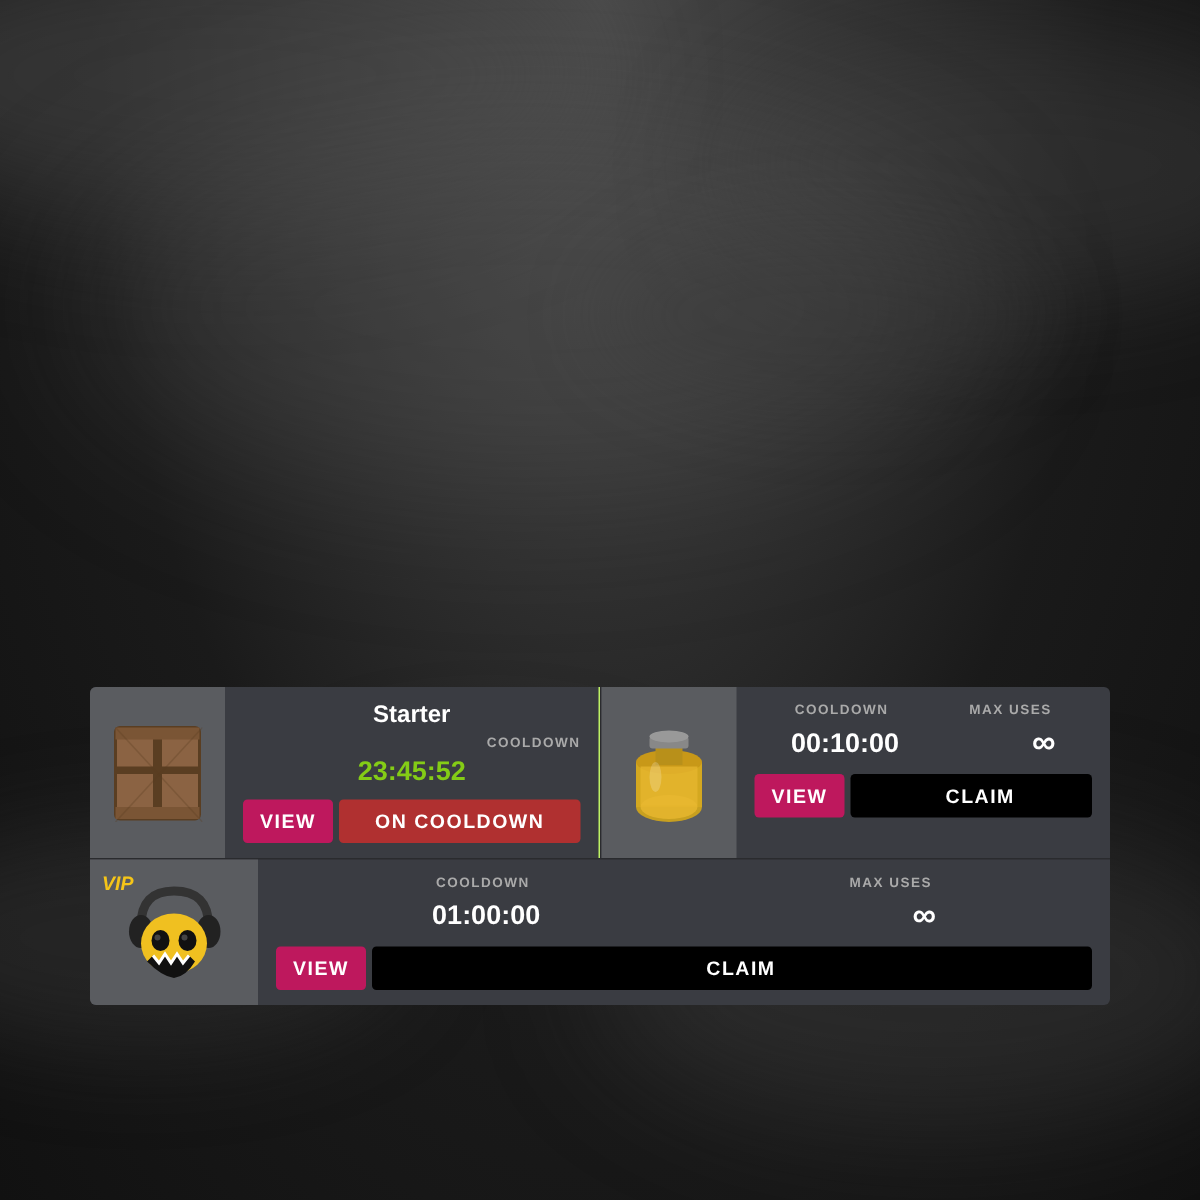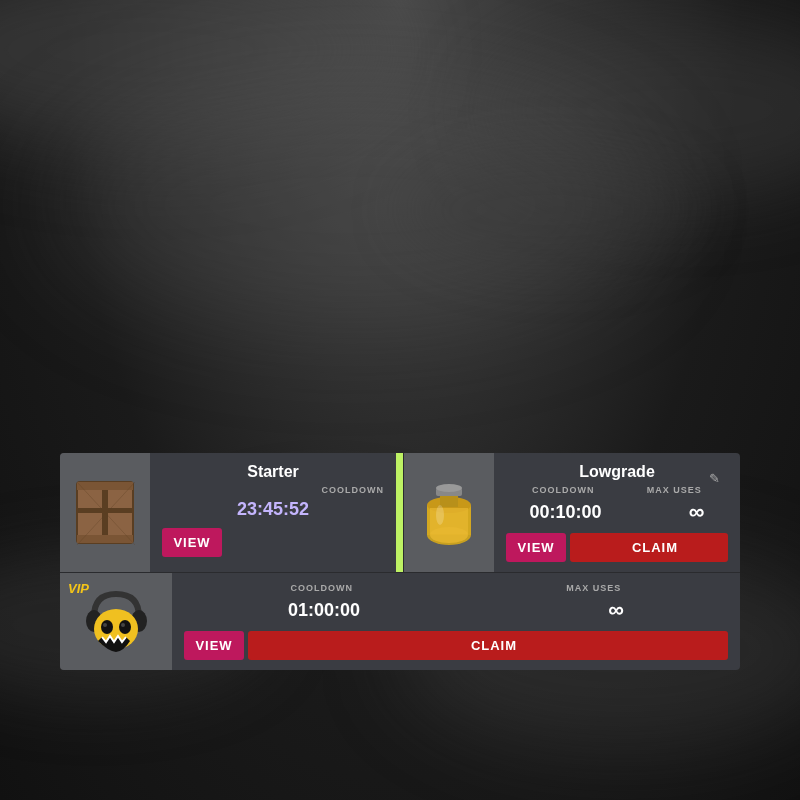--- a/index.html
+++ b/index.html
@@ -90,21 +90,21 @@
     
     .kits-row {
       display: flex;
       border-bottom: 1px solid #2a2b2e;
     }
 
     .kit-card {
       flex: 1;
       display: flex;
       align-items: stretch;
-      border-right: 7px solid #bef264;
+      border-right: 1px solid #bef264;
       position: relative;
     }
 
     .kit-card:last-child {
       border-right: none;
     }
 
     .kit-image {
       width: 90px;
       min-height: 90px;
@@ -162,21 +162,21 @@
     }
 
     .cooldown-labels-row {
       display: flex;
       justify-content: space-around;
     }
 
     .cooldown-value {
       font-size: 18px;
       font-weight: bold;
-      color: #c4b5fd;
+      color: #84cc16;
       text-align: center;
     }
 
     .cooldown-value.ready {
       color: #ffffff;
     }
 
     .cooldown-values-row {
       display: flex;
       justify-content: space-around;
@@ -214,21 +214,21 @@
       flex: 0 0 60px;
     }
 
     .btn-oncooldown {
       background: #b03030;
       color: white;
       flex: 1;
     }
 
     .btn-claim {
-      background: #b91c1c;
+      background: #000000;
       color: white;
       flex: 1;
       padding-left: 12px;
     }
 
     
     .kit-row-full {
       display: flex;
       align-items: stretch;
     }
@@ -308,20 +308,21 @@
           <line x1="2" y1="2" x2="60" y2="65" stroke="#5a3e22" stroke-width="1" opacity="0.3"></line>
           <line x1="60" y1="2" x2="2" y2="65" stroke="#5a3e22" stroke-width="1" opacity="0.3"></line>
         </svg>
       </div>
       <div class="kit-info">
         <div class="kit-name">Starter</div>
         <div class="cooldown-label">COOLDOWN</div>
         <div class="cooldown-value">23:45:52</div>
         <div class="btn-row">
           <button class="btn btn-view">VIEW</button>
+          <button class="btn btn-oncooldown">ON COOLDOWN</button>
         </div>
       </div>
     </div>
 
     <div class="divider-v"></div>
 
     <div class="kit-card">
       <div class="kit-image">
 
         <svg class="bottle-icon" viewBox="0 0 55 65" xmlns="http://www.w3.org/2000/svg">
@@ -335,24 +336,20 @@
 
           <rect x="18" y="12" width="18" height="15" fill="#b8901a"></rect>
 
           <rect x="14" y="8" width="26" height="8" rx="2" fill="#888"></rect>
           <ellipse cx="27" cy="8" rx="13" ry="4" fill="#999"></ellipse>
 
           <ellipse cx="18" cy="35" rx="4" ry="10" fill="rgba(255,255,255,0.2)"></ellipse>
         </svg>
       </div>
       <div class="kit-info">
-        <div style="display:flex; align-items:center; justify-content:center; position:relative;">
-          <div class="kit-name">Lowgrade</div>
-          <span class="kit-edit-icon">✎</span>
-        </div>
         <div class="cooldown-labels-row">
           <div class="cooldown-label">COOLDOWN</div>
           <div class="cooldown-label">MAX USES</div>
         </div>
         <div class="cooldown-values-row">
           <div class="cooldown-value ready">00:10:00</div>
           <div class="infinity">∞</div>
         </div>
         <div class="btn-row">
           <button class="btn btn-view">VIEW</button>

